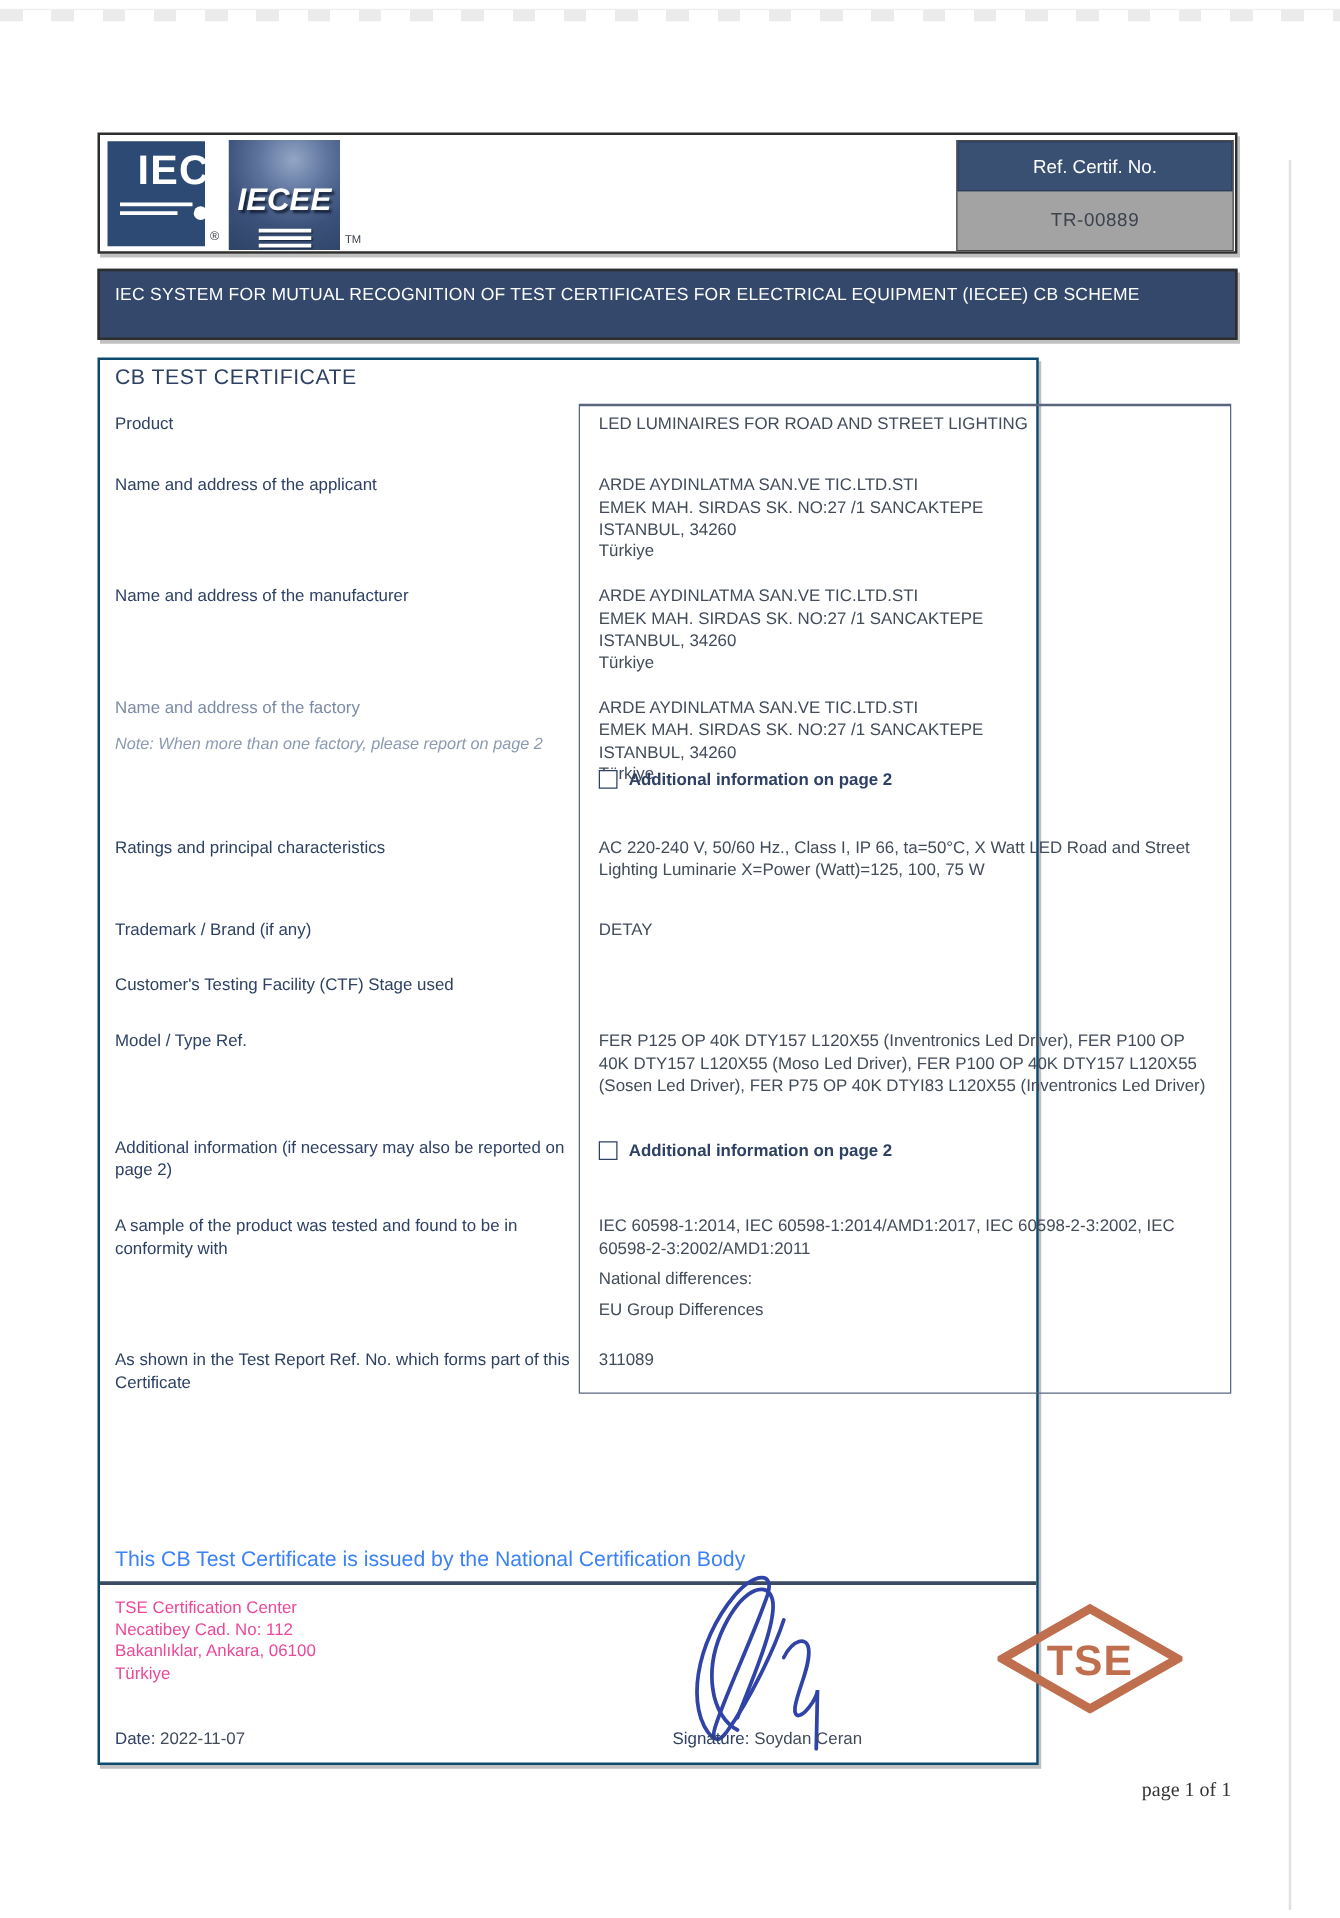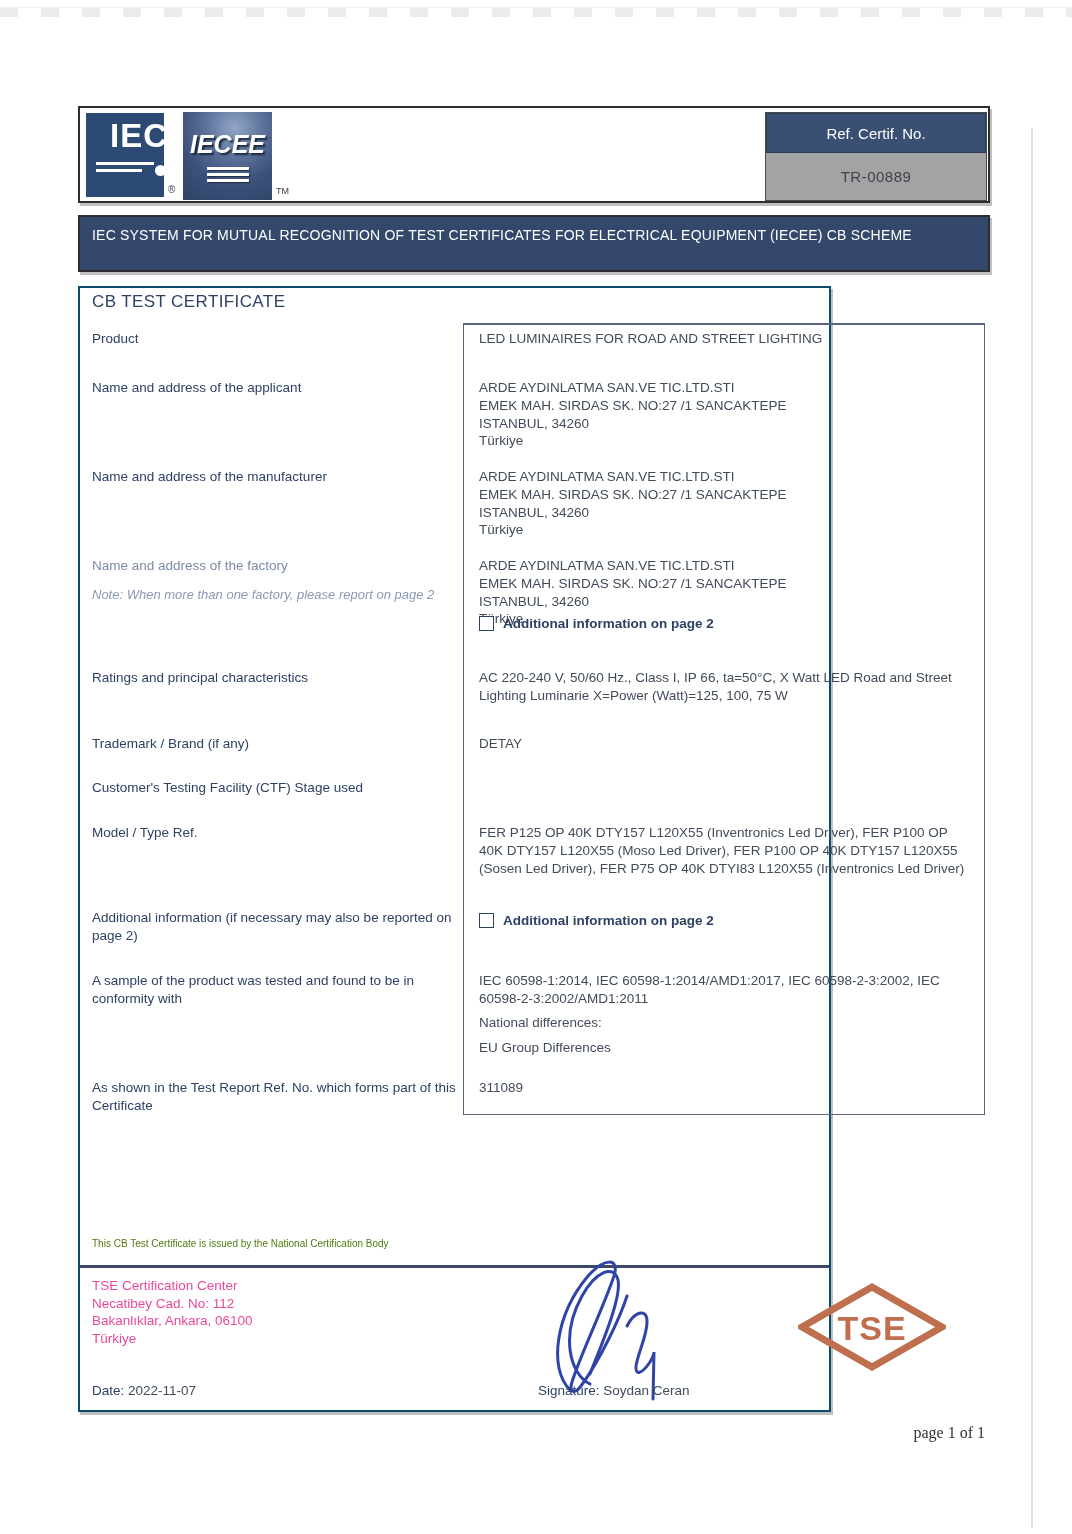--- a/index.html
+++ b/index.html
@@ -28,21 +28,21 @@
     color:#fff;box-sizing:border-box;padding-top:6px;text-align:center;
   }
   .iec-logo .word{font-size:33px;font-weight:700;letter-spacing:1px;line-height:1;padding-left:24px;}
   .iec-lines{position:relative;margin:10px auto 0;width:58px;}
   .iec-lines .bar{height:3px;background:#fff;margin-top:4px;}
   .iec-lines .dot{position:absolute;right:-12px;top:3px;width:11px;height:11px;border-radius:50%;background:#fff;}
   .reg-mark{position:absolute;left:88px;top:76px;font-size:10px;color:#3a3f48;}
   .iecee-logo{
     position:absolute;left:103px;top:4px;width:89px;height:88px;box-sizing:border-box;
     background:radial-gradient(circle at 58% 18%,#93a6c6 0%,#5d739c 32%,#3b5179 62%,#2e4366 100%);
-    color:#fff;text-align:center;padding-top:20px;
+    color:#fff;text-align:center;padding-top:36px;
   }
   .iecee-logo .word{
     font-size:25px;font-weight:700;font-style:italic;letter-spacing:0px;line-height:1;
     text-shadow:2px 2px 2px rgba(10,20,40,.8);
   }
   .iecee-lines{margin:10px auto 0;width:42px;}
   .iecee-lines .bar{height:3px;background:#fff;margin-top:3px;box-shadow:1px 1px 1px rgba(10,20,40,.6);}
   .tm-mark{position:absolute;left:196px;top:78px;font-size:9px;color:#3a3f48;}
   .ref-box{
     position:absolute;left:685px;top:4px;width:222px;height:89px;border:1px solid #4a4a4a;
@@ -72,21 +72,21 @@
     border:1px solid #5a6680;border-top-width:2px;background:transparent;
   }
   .lbl{position:absolute;left:12px;width:372px;font-size:13.5px;line-height:1.3;color:#2e4164;}
   .lbl.dim{color:#7b8aa6;}
   .note{position:absolute;left:12px;width:380px;font-size:13px;font-style:italic;color:#8b99b3;}
   .v{position:absolute;left:399px;width:494px;font-size:13.5px;line-height:1.32;color:#414b59;white-space:pre-line;}
   .cbx-row{position:absolute;left:399px;display:flex;align-items:flex-end;gap:9px;}
   .cbx{width:13px;height:13px;border:1.5px solid #2e4164;display:inline-block;background:#fff;flex:0 0 auto;}
   .cbx-label{font-size:13.5px;font-weight:700;color:#2e4164;}
   .rule{position:absolute;left:0;right:0;top:977px;border-top:3px solid #3d4a63;}
-  .issued{position:absolute;left:12px;top:950px;font-size:10px;color:#4d7c0f;}
+  .issued{position:absolute;left:12px;top:950px;font-size:17px;color:#3b82f6;}
   .ncb{position:absolute;left:12px;top:989px;font-size:13.5px;line-height:1.3;color:#ec4899;white-space:pre-line;}
   .date-row{position:absolute;left:12px;top:1095px;font-size:13.5px;}
   .sig-row{position:absolute;left:458px;top:1095px;font-size:13.5px;}
   .kw{color:#2e4164;}
   .sig-svg{position:absolute;left:450px;top:968px;}
   .tse-svg{position:absolute;left:718px;top:995px;}
   .page-num{
     position:absolute;right:87px;top:1424px;font-family:"Liberation Serif","DejaVu Serif",serif;
     font-size:16px;color:#333;
   }

